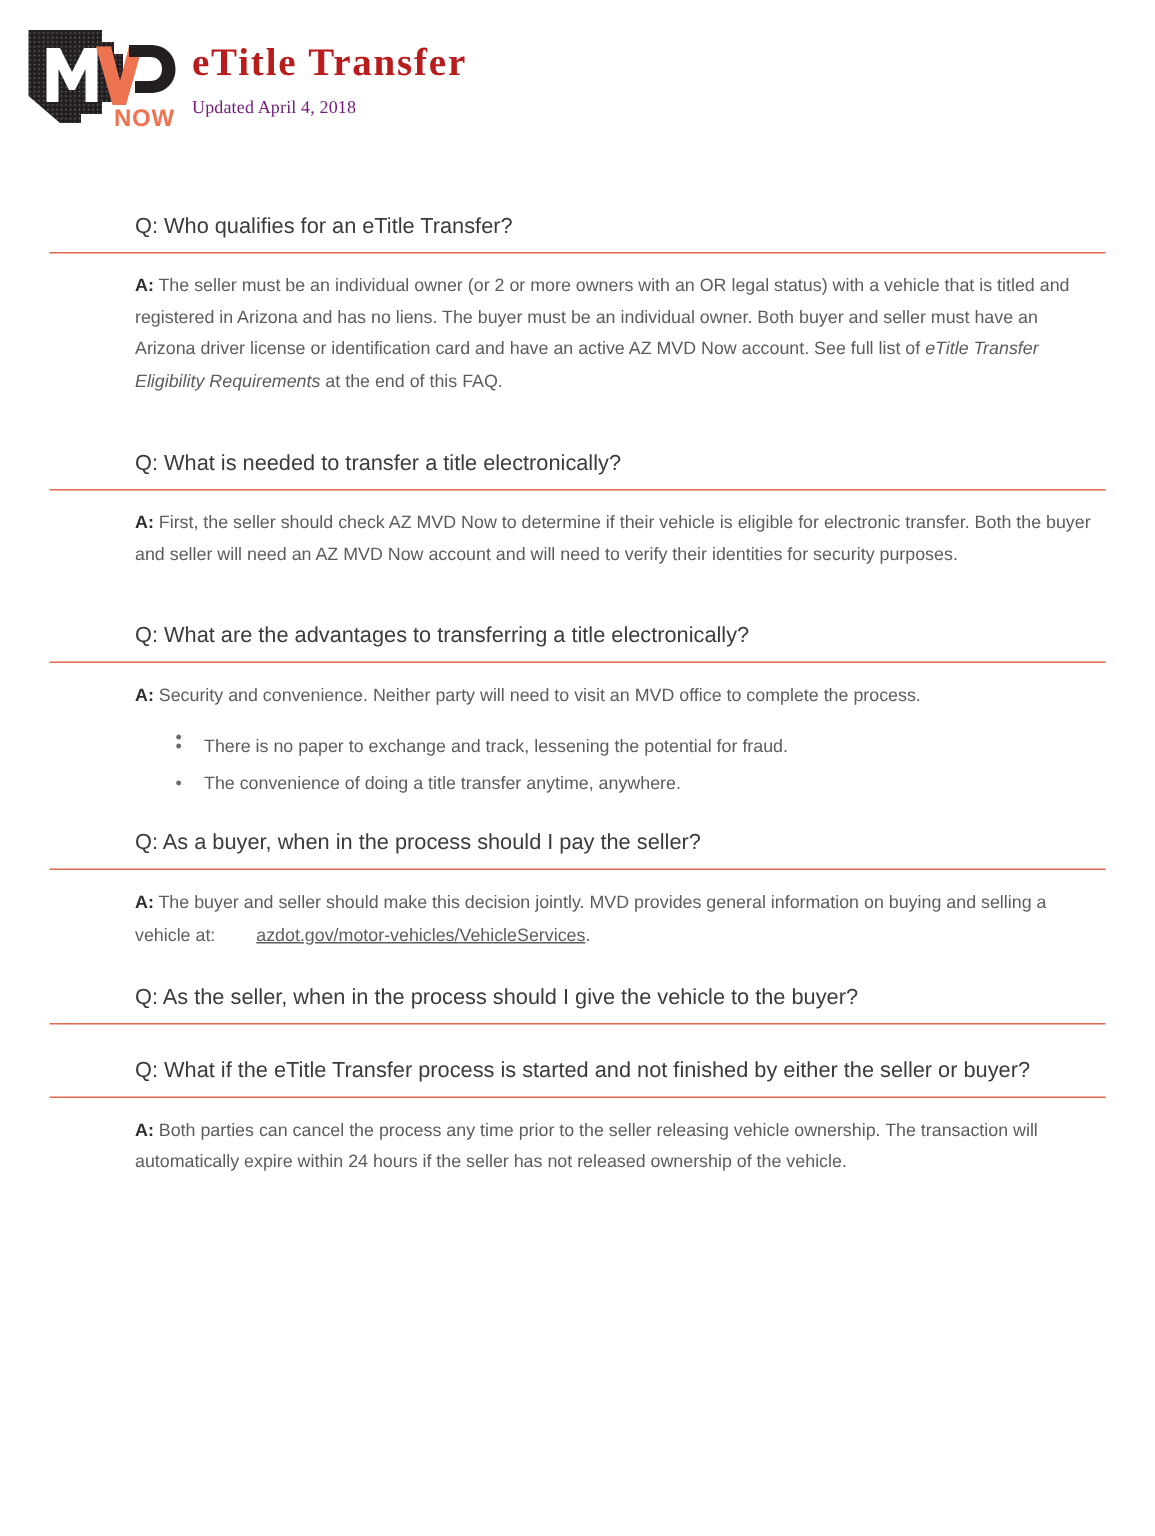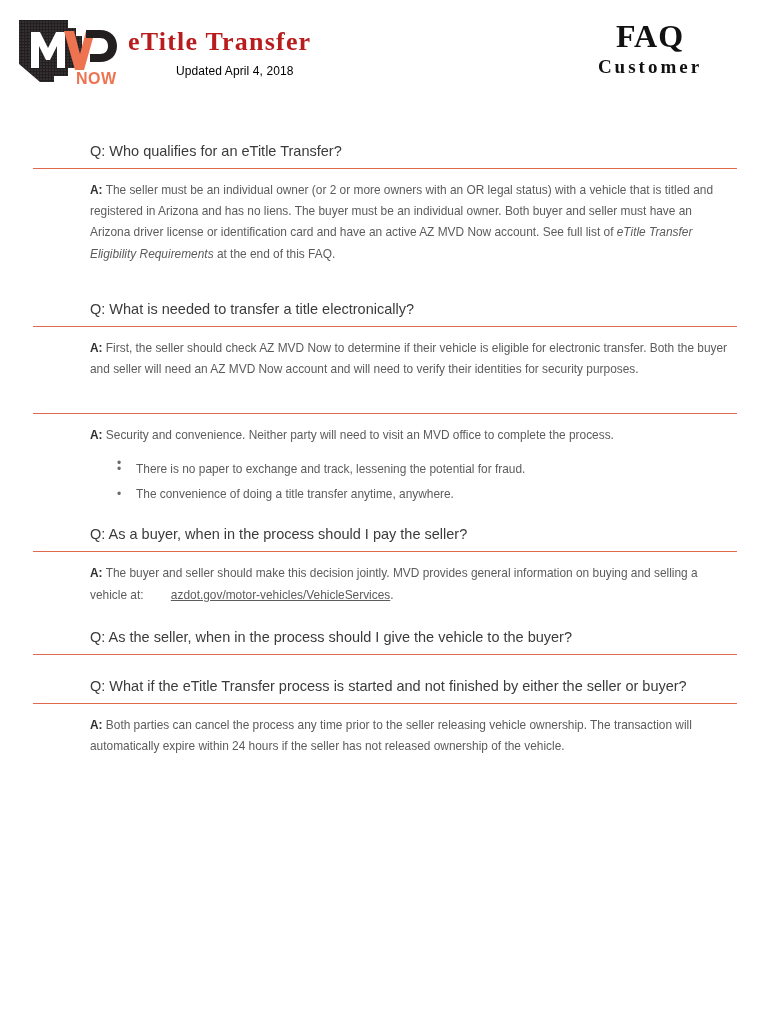--- a/index.html
+++ b/index.html
@@ -39,26 +39,25 @@
   .doc-title {
     font-family: "Liberation Serif", serif;
     font-weight: bold;
     font-size: 26px;
     letter-spacing: 1.2px;
     color: #b91c1c;
     line-height: 1.05;
     white-space: nowrap;
   }
   .doc-subtitle {
-    font-family: Liberation Sans, sans-serif;
+    font-family: Liberation Serif, serif;
     font-size: 12px;
-    color: #000000;
+    color: #701a75;
     margin-top: 9px;
     letter-spacing: 0.1px;
-    margin-left: 48px;
   }
 
   .faq-block {
     position: absolute;
     right: 30px;
     top: 20px;
     text-align: center;
     width: 180px;
   }
   .faq-main {
@@ -179,24 +178,20 @@
 
       <text x="60" y="66" font-family="Liberation Sans, sans-serif" font-size="16" font-weight="bold" fill="#EE7351" letter-spacing="0.5">NOW</text>
     </svg>
   </div>
 
   <div class="title-block">
     <div class="doc-title">eTitle  Transfer</div>
     <div class="doc-subtitle">Updated April 4, 2018</div>
   </div>
 
-  <div class="faq-block">
-    <div class="faq-main">FAQ</div>
-    <div class="faq-sub">Customer</div>
-  </div>
 
 </div>
 
 <div class="faq-body">
 
   <div class="faq-item">
     <div class="q-heading">Q: Who qualifies for an eTitle Transfer?</div>
     <hr class="q-rule">
     <p class="a-text"><span class="a-label">A:</span><span>  The seller must be an individual owner (or 2 or more owners with an OR legal status) with a vehicle that is titled and registered in Arizona and has no liens. The buyer must be an individual owner. Both buyer and seller must have an Arizona driver license or identification card and have an active AZ MVD Now account. See full list of </span><span class="ital">eTitle Transfer Eligibility Requirements</span><span> at the end of this FAQ.</span></p>
   </div>
@@ -205,20 +200,21 @@
 
   <div class="faq-item">
     <div class="q-heading">Q: What is needed to transfer a title electronically?</div>
     <hr class="q-rule">
     <p class="a-text"><span class="a-label">A:</span><span>  First, the seller should check AZ MVD Now to determine if their vehicle is eligible for electronic transfer. Both the buyer and seller will need an AZ MVD Now account and will need to verify their identities for security purposes.</span></p>
   </div>
 
   <div class="gap-lg"></div>
 
   <div class="faq-item">
+    <div class="q-heading">Q: What are the advantages to transferring a title electronically?</div>
     <hr class="q-rule">
     <p class="a-text"><span class="a-label">A:</span><span>  Security and convenience. Neither party will need to visit an MVD office to complete the process.</span></p>
     <ul class="bullets">
       <li><span class="bullet-dot">•</span></li>
       <li><span class="bullet-dot">•</span><span>There is no paper to exchange and track, lessening the potential for fraud.</span></li>
       <li><span class="bullet-dot">•</span><span>The convenience of doing a title transfer anytime, anywhere.</span></li>
     </ul>
   </div>
 
   <div class="gap-sm"></div>

